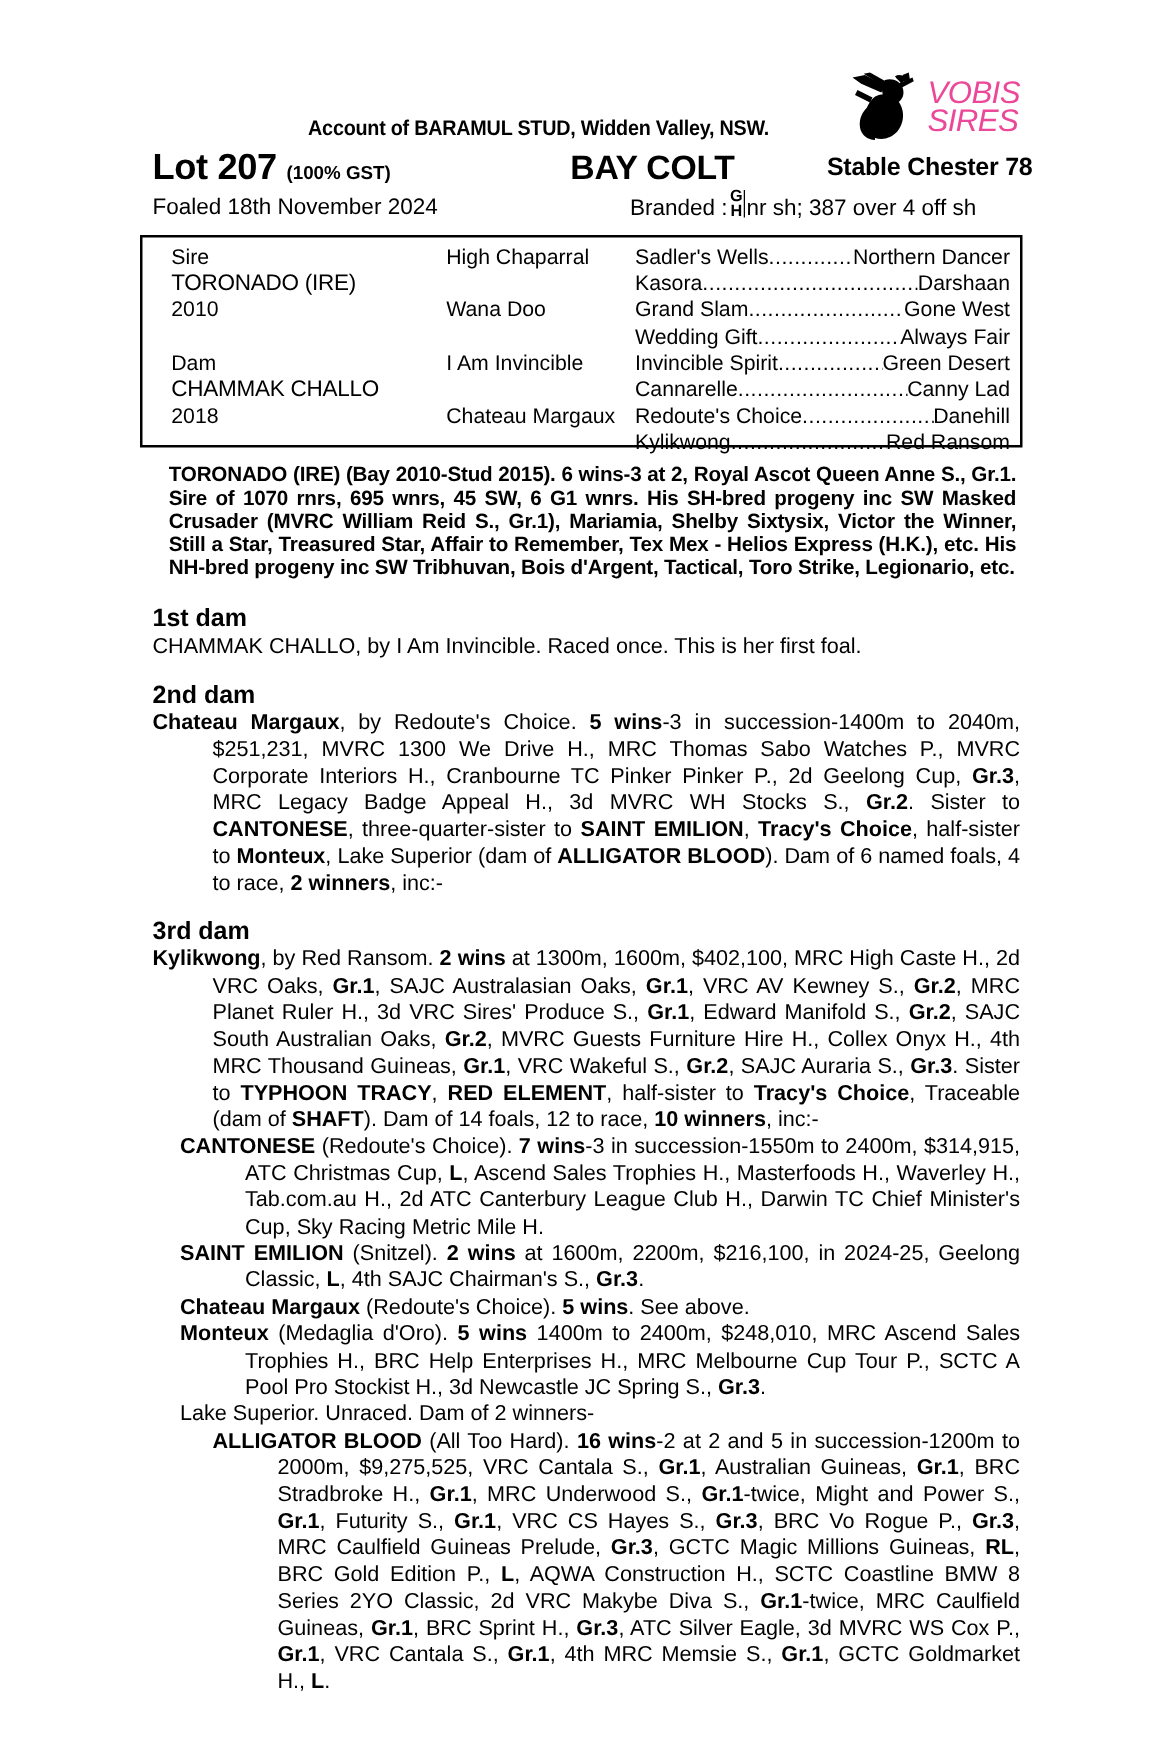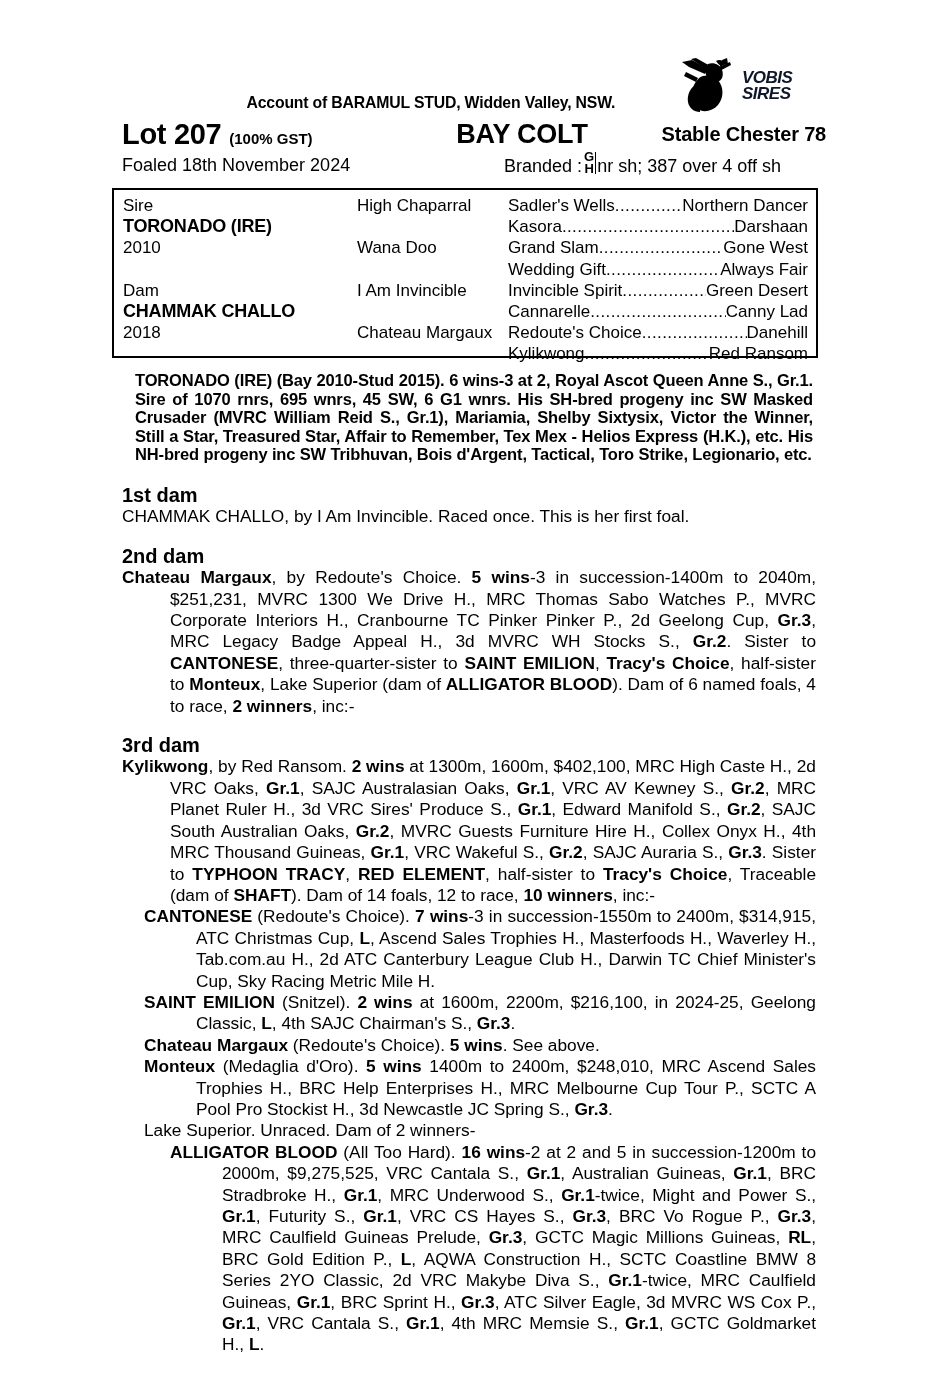--- a/index.html
+++ b/index.html
@@ -38,26 +38,26 @@
     align-items: center;
     gap: 4px;
   }
   .logo-mark {
     width: 60px;
     height: 60px;
     flex: 0 0 60px;
   }
   .logo-text {
     font-family: "Liberation Sans", sans-serif;
-    font-weight: bold;
+    font-weight: normal;
     font-style: italic;
-    font-size: 17px;
+    font-size: 25px;
     line-height: 0.92;
     letter-spacing: -0.5px;
-    color: #0f172a;
+    color: #ec4899;
   }
   .account-line {
     position: absolute;
     left: 0;
     right: 0;
     top: 93px;
     text-align: center;
     padding-right: 82px;
     font-family: "Liberation Sans", sans-serif;
     font-weight: bold;
@@ -161,25 +161,25 @@
     position: relative;
     width: 100%;
     height: 100%;
     padding: 5px 7px 0 7px;
     box-sizing: border-box;
   }
   .ped-col {
     position: absolute;
     top: 5px;
   }
-  .ped-c1 { left: 9px;  width: 230px; }
+  .ped-c1 { left: 23px;  width: 230px; }
   .ped-c2 { left: 243px; width: 150px; }
   .ped-c3 { left: 394px; width: 300px; }
   .ped-line { height: 21.2px; white-space: nowrap; overflow: hidden; }
-  .ped-line.b { font-weight: bold; font-size: 18px; letter-spacing: -0.2px; }
+  .ped-line.b { font-weight: normal; font-size: 18px; letter-spacing: -0.2px; }
   .ped-gp {
     display: flex;
     align-items: baseline;
     height: 21.2px;
     overflow: hidden;
     white-space: nowrap;
   }
   .ped-gp .lft { flex: 0 0 auto; }
   .ped-gp .dots {
     flex: 1 1 auto;

